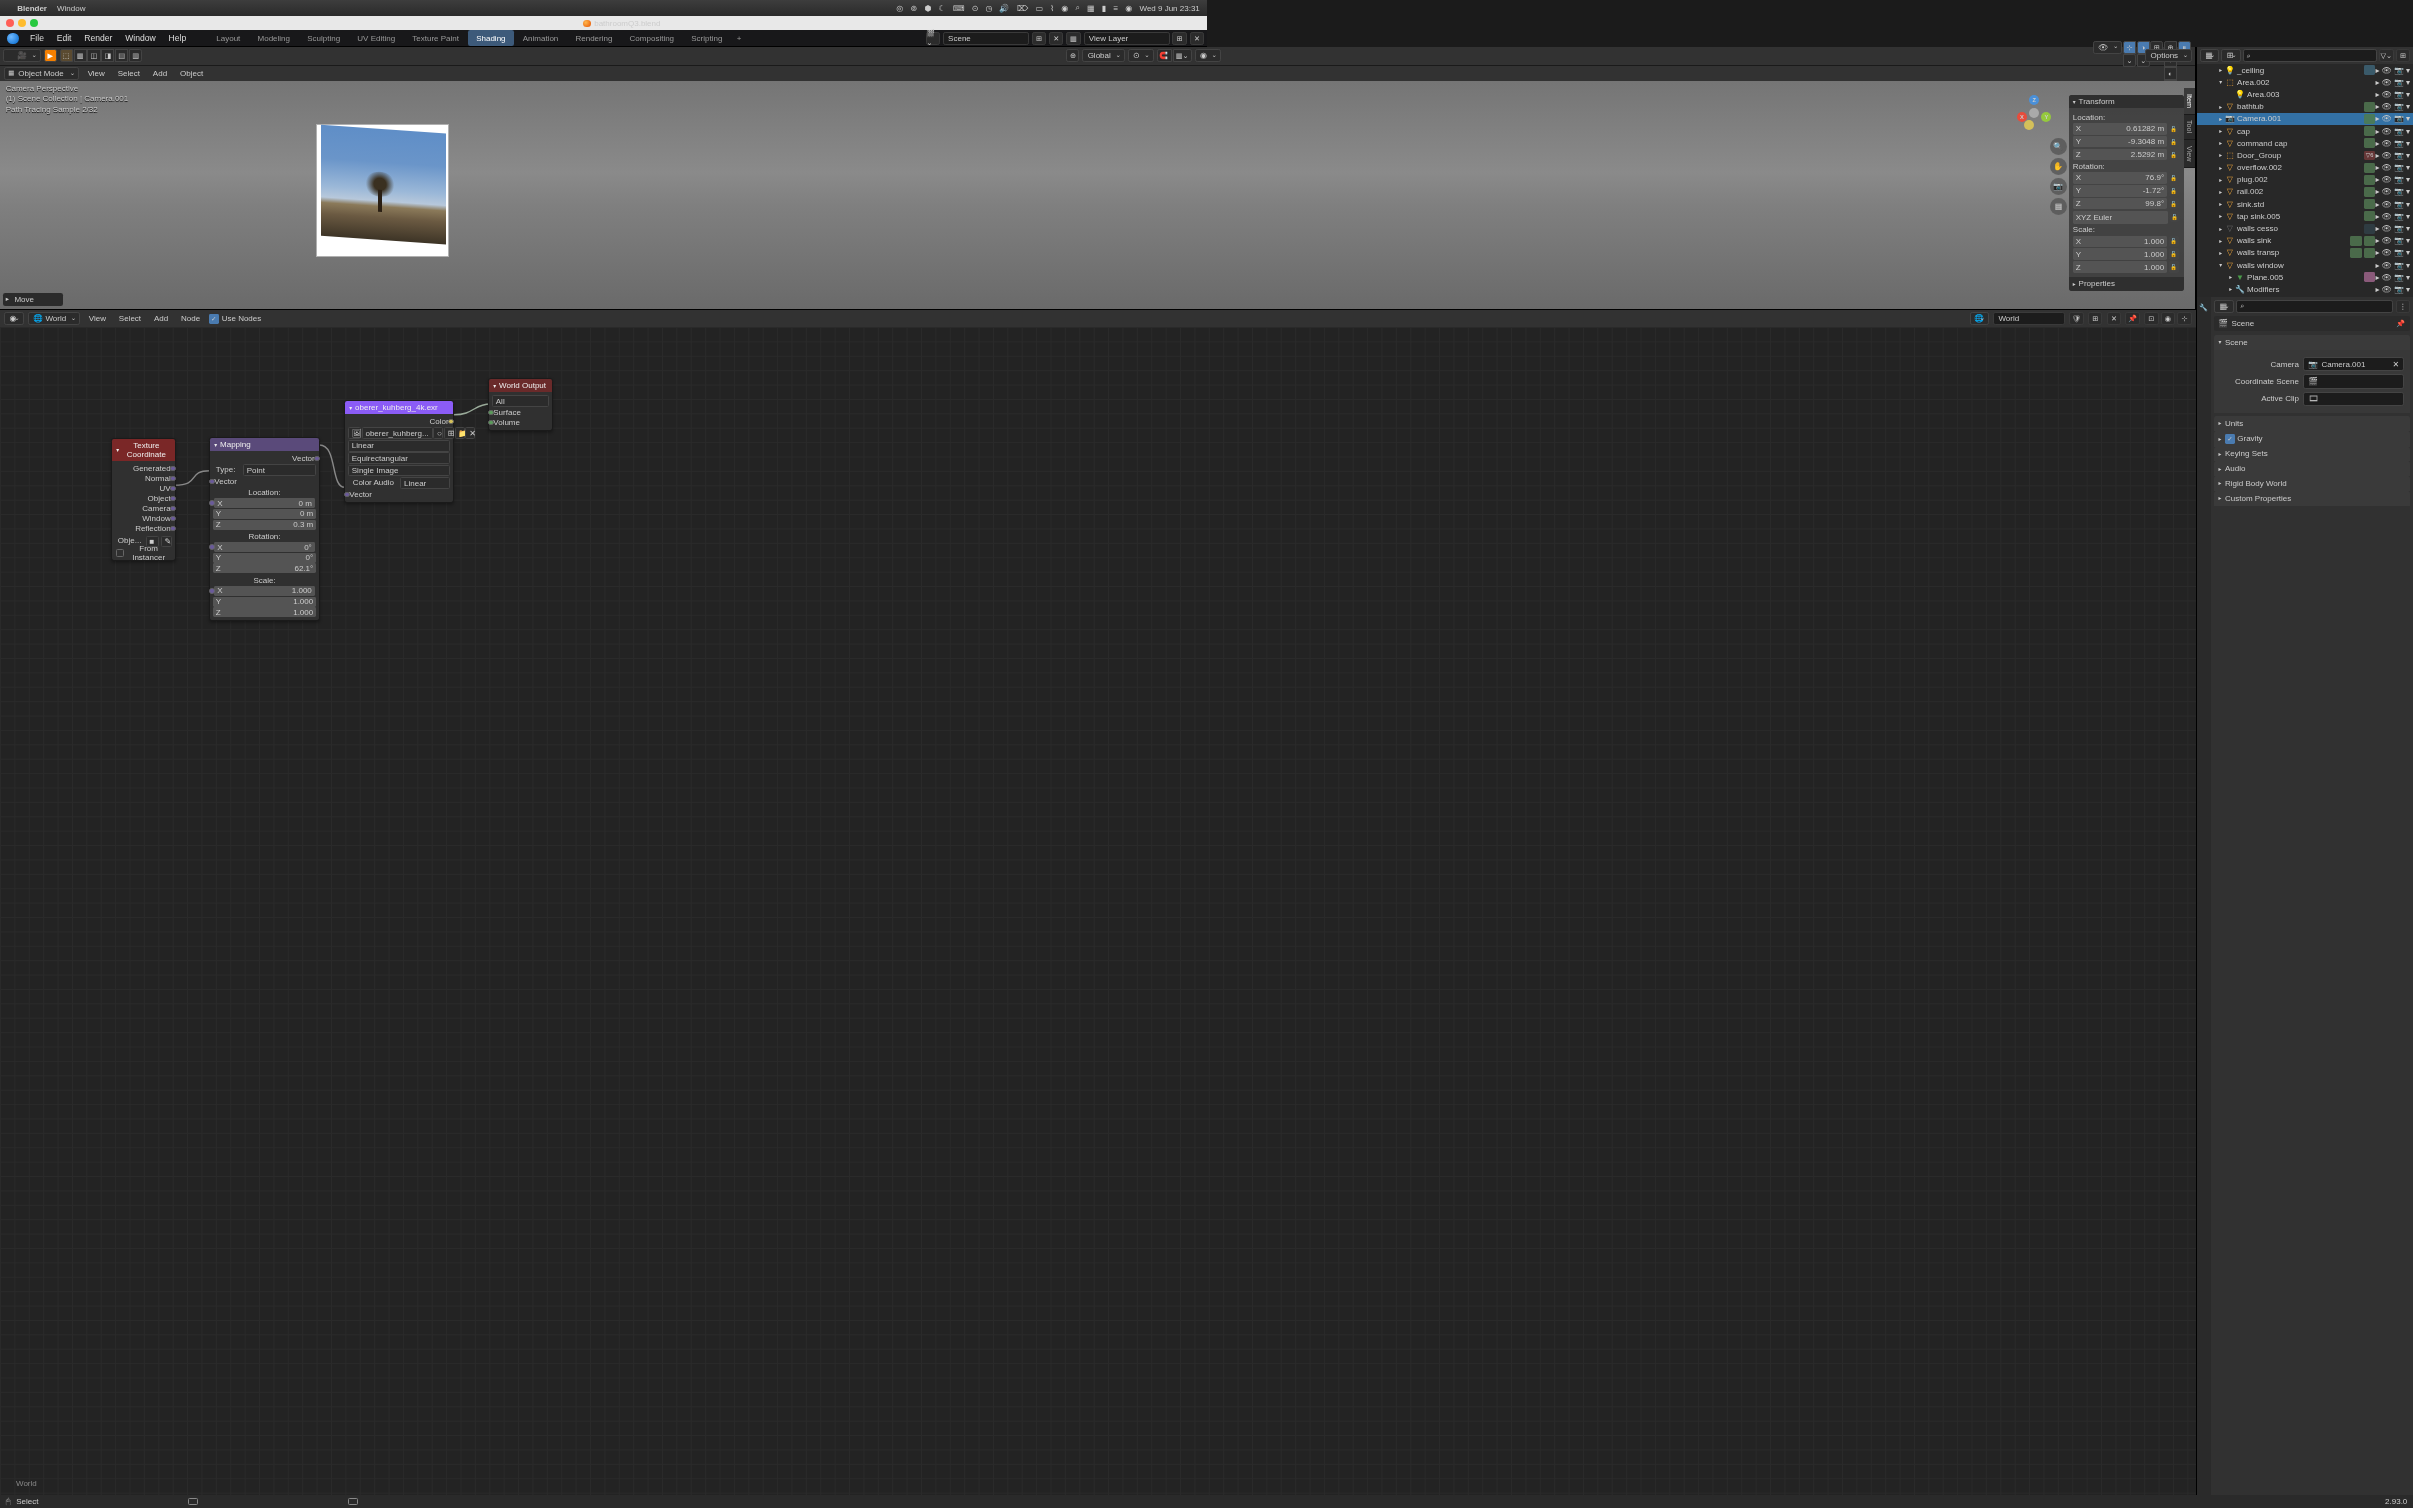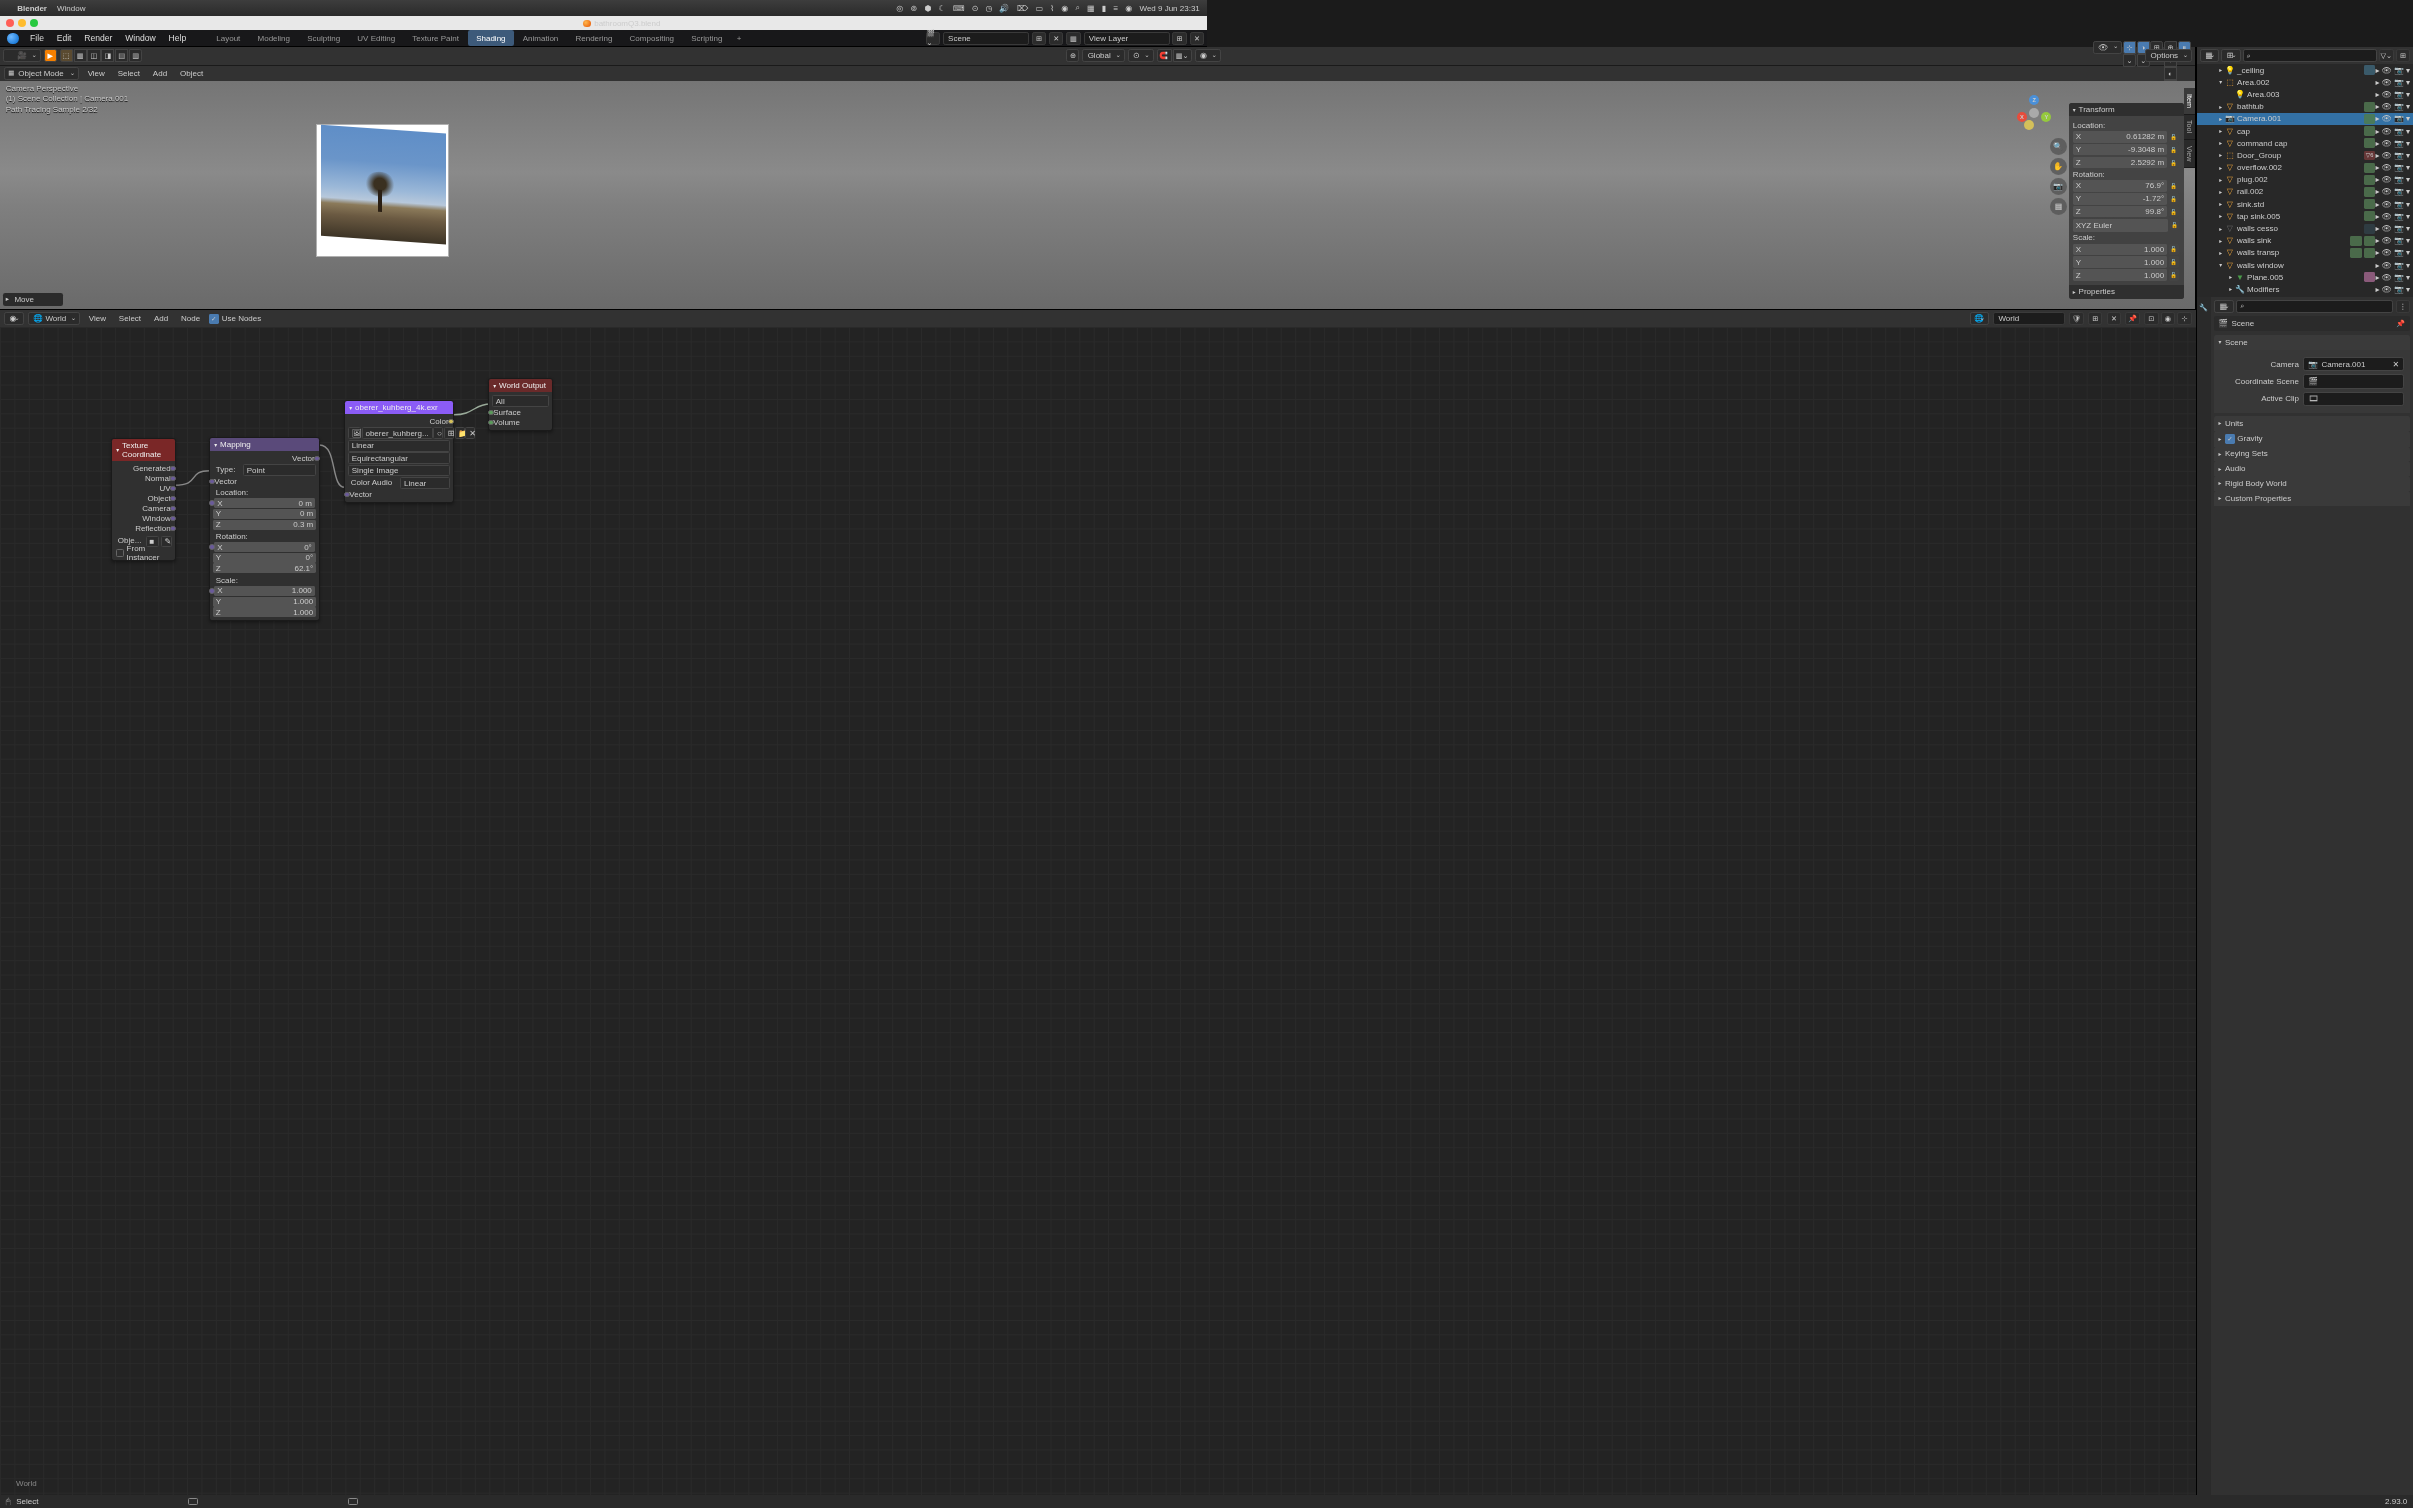--- a/index.html
+++ b/index.html
@@ -73,21 +73,21 @@
 .gizmo-ball{width:10px;height:10px;border-radius:50%;background:#808080;position:absolute;display:flex;align-items:center;justify-content:center;font-size:5.7px;font-weight:bold;}
 .gz-center{left:12.2px;top:12.2px;}
 .gz-x{background:#e74c3c;left:0;top:17px;} .gz-y{background:#95c93d;left:24.4px;top:17px;} .gz-z{background:#4a90d9;left:12.2px;top:0;}
 .gz-neg{background:#aaa;}
 .vp-side-btns{position:absolute; right:128px; top:57px; display:flex; flex-direction:column; gap:2.9px;}
 .circle-btn{width:17px;height:17px;border-radius:50%;background:#555c;display:flex;align-items:center;justify-content:center;font-size:8px;}
 .vp-move-badge{ position:absolute; left:2.9px; bottom:2.9px; background:#2b2b2b; padding:2.2px 29px 2.2px 11.5px; border-radius:2.2px; display:flex; align-items:center; gap:2.9px;}
 .vp-move-badge::before{content:"▸"; position:absolute; left:2.9px; font-size:6.5px;}
 
 
-.vp-npanel{ position:absolute; top:22px; right:11.5px; width:115px; background:#3a3a3add; border-radius:2.9px; font-size:7.2px;}
+.vp-npanel{ position:absolute; top:14px; right:11.5px; width:115px; background:#3a3a3add; border-radius:2.9px; font-size:7.2px;}
 .np-header{ background:#2f2f2f; padding:2.2px 4.3px; border-radius:2.9px 2.9px 0 0; display:flex; align-items:center;}
 .np-header::before{content:"▾"; margin-right:2.9px; font-size:5.7px;}
 .np-body{padding:2.9px 4.3px;}
 .np-label{ color:#ccc; margin:1.4px 0;}
 .np-row{display:flex; gap:2.2px; margin:1.4px 0;}
 .np-field{flex:1; background:#545454; border-radius:1.4px; padding:1.4px 2.9px; display:flex; justify-content:space-between; align-items:center; height:11.5px; font-size:7.2px; color:#e0e0e0;}
 .np-lock{width:10px; height:11.5px; background:#444; border-radius:1.4px; display:flex;align-items:center;justify-content:center;font-size:5.7px;}
 .np-wide{ background:#545454; border-radius:1.4px; padding:1.4px 2.9px; height:13px; display:flex; align-items:center;}
 .np-tabs{position:absolute; right:0px; top:7.2px; width:11.5px; display:flex; flex-direction:column;}
 .np-tab{ writing-mode:vertical-lr; padding:5.7px 1.4px; background:#2a2a2a; color:#aaa; font-size:7.2px; border-bottom:0.7px solid #1a1a1a;}
@@ -128,21 +128,21 @@
 .prop-row .lbl{ width:79px; text-align:right; color:#ccc;}
 .prop-row .val{ flex:1;}
 .prop-input{background:#1c1c1c; border:0.7px solid #444; border-radius:2.2px; padding:1.4px 4.3px; height:14.4px; width:100%;}
 .check{width:10px;height:10px;background:#4a7bb0;border-radius:1.4px;display:inline-flex;align-items:center;justify-content:center;font-size:6.5px;}
 
 
 .ne-header{ height:17px; background:#323232; display:flex; align-items:center; gap:4.3px; padding:0 4.3px;}
 .ne-header .right{margin-left:auto;display:flex;gap:2.2px;}
 .ne-canvas{ position:absolute; top:17px; left:0; right:0; bottom:0; background:#232323; background-image:linear-gradient(#2a2a2a 0.7px,transparent 0.7px),linear-gradient(90deg,#2a2a2a 0.7px,transparent 0.7px); background-size:14.4px 14.4px;}
 .ne-status{position:absolute; left:16px; bottom:7.2px; color:#888;}
-.node{ position:absolute; background:#303030; border:0.7px solid #1a1a1a; border-radius:2.9px; box-shadow:0 1.4px 2.9px rgba(0,0,0,.3); font-size:7.2px;}
+.node{ position:absolute; background:#303030; border:0.7px solid #1a1a1a; border-radius:2.9px; box-shadow:0 1.4px 2.9px rgba(0,0,0,.3); font-size:7.2px;text-align:center;}
 .node-hdr{ padding:2.2px 4.3px; border-radius:2.2px 2.2px 0 0; display:flex; align-items:center; color:#eee;}
 .node-hdr::before{content:"▾"; margin-right:2.9px; font-size:5.7px;}
 .hdr-red{background:#7a2727;} .hdr-purple{background:#5a4a7a;} .hdr-orange{background:#8b5cf6;} .hdr-darkred{background:#6a2a2a;}
 .node-body{padding:2.2px 2.9px;}
 .sock-row{display:flex; align-items:center; padding:0.7px 1.4px; position:relative; height:10px;}
 .sock-row.out{justify-content:flex-end;}
 .sock{ width:5.7px; height:5.7px; border-radius:50%; background:#b8b8b8; border:0.7px solid #666;}
 .sock.vec{background:#6a5a9a;} .sock.col{background:#d4c05a;} .sock.sha{background:#5a9a5a;}
 .sock-left{position:absolute;left:-3.6px;top:2.2px;}
 .sock-right{position:absolute;right:-3.6px;top:2.2px;}

